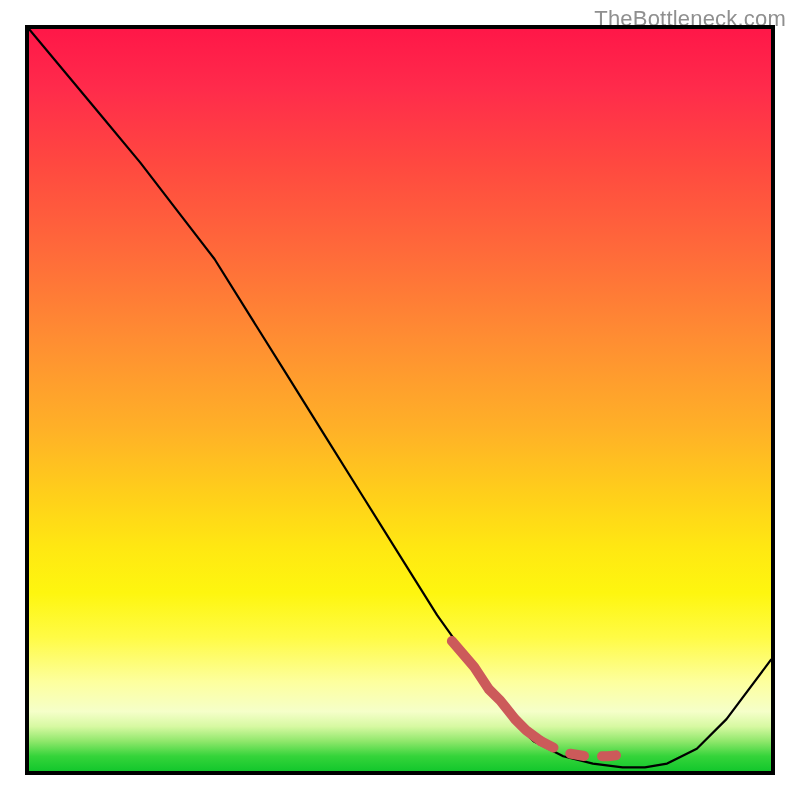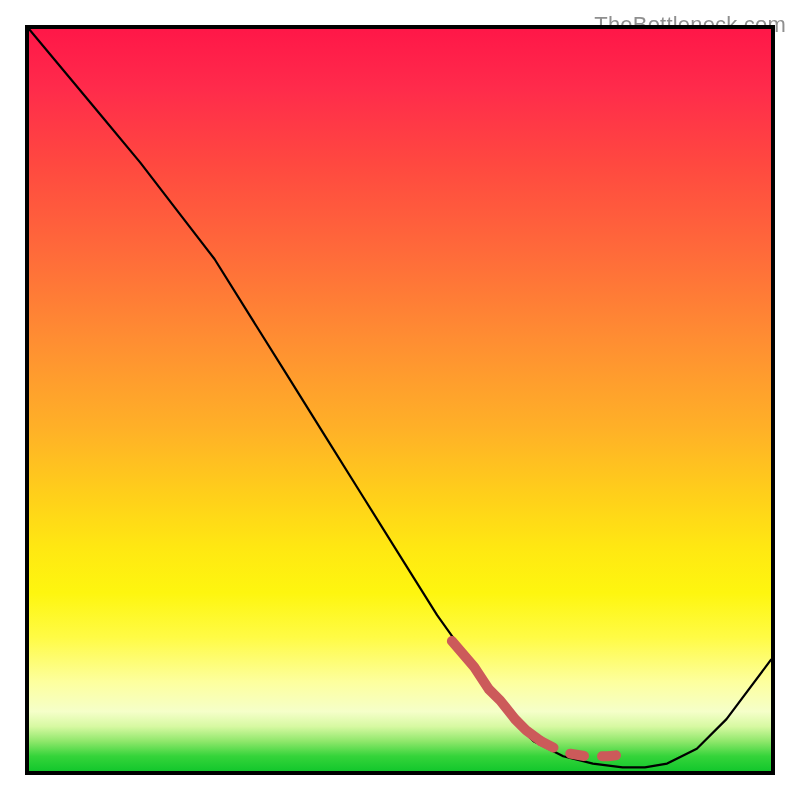--- a/index.html
+++ b/index.html
@@ -10,21 +10,21 @@
     background: #ffffff;
     font-family: Arial, Helvetica, sans-serif;
   }
   .outer {
     position: relative;
     width: 800px;
     height: 800px;
   }
   .attribution {
     position: absolute;
-    top: 12px;
+    top: 6px;
     right: 14px;
     color: #8f8f8f;
     font-size: 22px;
     font-weight: 400;
     letter-spacing: 0.2px;
   }
   .plot-frame {
     position: absolute;
     left: 25px;
     top: 25px;

